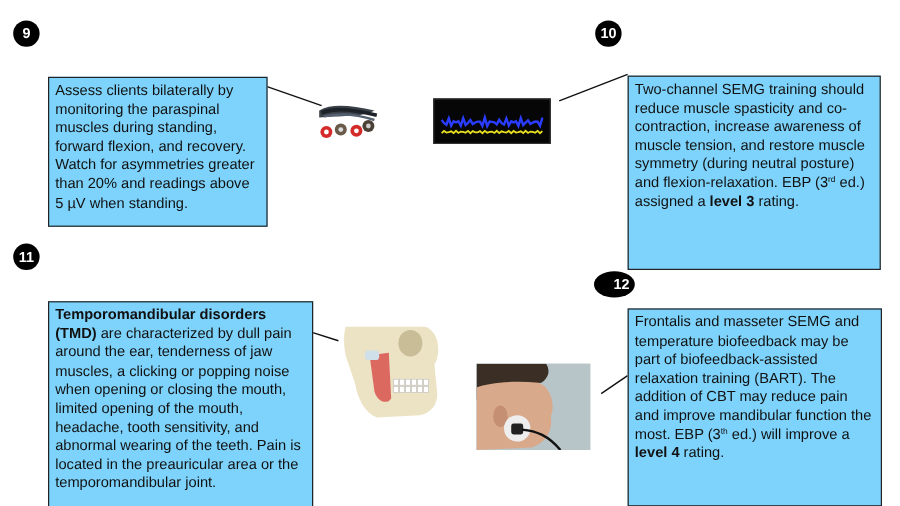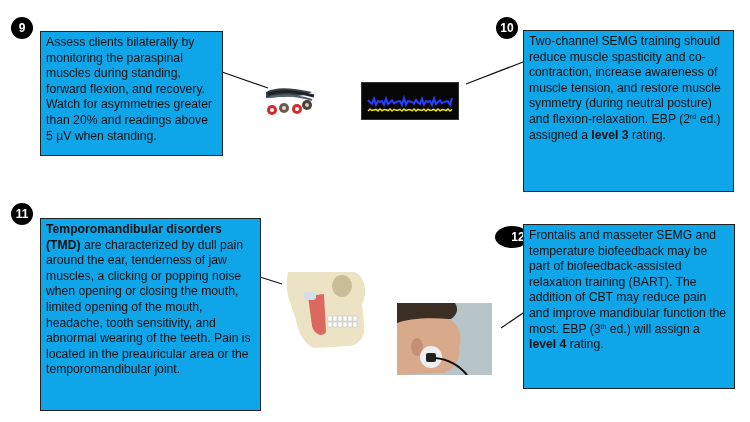--- a/index.html
+++ b/index.html
@@ -1,18 +1,18 @@
 <!DOCTYPE html>
 <html><head>
 <meta charset="utf-8">
 <style>
   html,body{margin:0;padding:0;background:#fff;}
   body{width:750px;height:422px;position:relative;overflow:hidden;font-family:"Liberation Sans",sans-serif;color:#111;}
   .badge{position:absolute;width:22px;height:22px;border-radius:50%;background:#000;color:#fff;font-weight:bold;font-size:12px;display:flex;align-items:center;justify-content:center;font-family:"Liberation Sans",sans-serif;}
-  .box{position:absolute;border:1.3px solid #222;background:#0ea5e9;font-size:12.2px;line-height:15.6px;padding:3px 5px;box-sizing:border-box;}
+  .box{position:absolute;border:1.3px solid #222;background:#7dd3fc;font-size:12.2px;line-height:15.6px;padding:3px 5px;box-sizing:border-box;margin-top:33px;}
   .box b{font-weight:bold;}
   sup{font-size:7px;line-height:0;vertical-align:4px;}
   svg.lines{position:absolute;left:0;top:0;}
   .img{position:absolute;}
 </style>
 </head>
 <body>
 
 <svg class="lines" width="750" height="422">
   <line x1="222" y1="72" x2="268" y2="88" stroke="#111" stroke-width="1.2"></line>
@@ -44,21 +44,21 @@
 
 <div class="img" style="left:361px;top:82px;width:96px;height:36px;background:#060606;border:1px solid #333;">
   <svg width="96" height="36" id="emg-svg">
     <polyline id="emg-blue" fill="none" stroke="#2a3cff" stroke-width="2" points="6,17 8,19.48891779594634 10,20.988226702277217 12,15.600250624812915 14,21.71832362971299 16,18.077205016240885 18,18.999585800285338 20,18.056403108512274 22,21.75854612330145 24,15.543278464336808 26,21.058165372240047 28,19.410656796999486 30,17.08138651469973 32,20.431974532376433 34,19.08334909101647 36,18.34045835168675 38,18.324745485705947 40,21.8988077213734 42,15.003726768134594 44,21.96117898355107 46,18.20414463862142 48,18.511280451478843 50,18.873648943437765 52,20.66662787990982 54,16.83736179772242 56,19.647848760102825 58,20.843556566771962 60,15.721053311709813 62,21.629410126516916 64,18.12832515771575 66,18.989653582716812 68,18.024487867024522 70,21.83018953644216 72,15.43666426115524 74,21.19267079697784 76,19.25719179712382 78,17.243620458969964 80,20.27174456406113 82,19.230935234274877 84,18.215316286898087 86,18.419133586554224 88,21.841441295559815 90,15.020262180868972"></polyline>
     <polyline id="emg-yellow" fill="none" stroke="#e8e020" stroke-width="1.5" points="6,28 8,26.14311124663105 10,27.468516671300378 12,27.053955420562648 14,26.43901574257277 16,27.907446781450197 18,26.005822374816184 20,27.79635247029192 22,26.629406674162357 24,26.838762035675813 26,27.64691932232864 28,26.052562181043243 30,27.97677830083226 32,26.273457137920765 34,27.268354513880098 36,27.266642932359936 38,26.274678826310808 40,27.97639618026933 42,26.051995362278813 44,27.64827284414044 46,26.837009219204294 48,26.631057089792886 50,27.795276841579074 52,26.006015347479337 54,27.90819169795352 56,26.43754614876183 58,27.055729060876573 60,27.46694664023629 62,26.144028290239646 64,27.999998422354977 66,26.14219690675501 68,27.47008522405848 70,27.052181610003732 72,26.440487106451755 74,27.906699001689073 76,26.005632539071797 78,27.79742558628175 80,26.627757427861262 82,26.84051536089987 84,27.645563759298735 86,26.053131989248786 88,27.977157339376344 90,26.27223774198419"></polyline>
   </svg>
 </div>
 
 <div class="badge" style="left:496px;top:17px;">10</div>
 <div class="box" style="left:523px;top:30px;width:211px;height:162px;">
-  <span>Two-channel SEMG training should reduce muscle spasticity and co-contraction, increase awareness of muscle tension, and restore muscle symmetry (during neutral posture) and flexion-relaxation. EBP (2</span><sup>rd</sup><span> ed.) assigned a </span><b>level 3</b><span> rating.</span>
+  <span>Two-channel SEMG training should reduce muscle spasticity and co-contraction, increase awareness of muscle tension, and restore muscle symmetry (during neutral posture) and flexion-relaxation. EBP (3</span><sup>rd</sup><span> ed.) assigned a </span><b>level 3</b><span> rating.</span>
 </div>
 
 <div class="badge" style="left:11px;top:203px;">11</div>
 <div class="box" style="left:40px;top:218px;width:221px;height:193px;">
   <b>Temporomandibular disorders (TMD)</b><span> are characterized by dull pain around the ear, tenderness of jaw muscles, a clicking or popping noise when opening or closing the mouth, limited opening of the mouth, headache, tooth sensitivity, and abnormal wearing of the teeth. Pain is located in the preauricular area or the temporomandibular joint.</span>
 </div>
 
 <div class="img" style="left:284px;top:272px;width:90px;height:78px;">
   <svg width="90" height="78">
     <path d="M4 0 H70 C82 4,84 22,78 32 L80 52 C82 64,76 72,66 74 L30 76 C20 72,14 60,12 48 L6 30 C2 20,2 8,4 0 Z" fill="#ece3c4"></path>
@@ -89,14 +89,14 @@
     <path d="M0 20 C10 16,30 14,52 16 C62 20,66 34,62 44 C64 56,58 66,46 70 L0 72 Z" fill="#d9a98c"></path>
     <ellipse cx="20" cy="44" rx="6" ry="9" fill="#c48f72"></ellipse>
     <circle cx="34" cy="54" r="11" fill="#eee"></circle>
     <rect x="29" y="50" width="10" height="9" rx="2" fill="#222"></rect>
     <path d="M38 55 C50 56,60 60,70 72" stroke="#111" stroke-width="2" fill="none"></path>
   </svg>
 </div>
 
 <div class="badge" style="left:495px;top:226px;padding-left:12px;">12</div>
 <div class="box" style="left:523px;top:224px;width:212px;height:165px;">
-  <span>Frontalis and masseter SEMG and temperature biofeedback may be part of biofeedback-assisted relaxation training (BART). The addition of CBT may reduce pain and improve mandibular function the most. EBP (3</span><sup>th</sup><span> ed.) will assign a </span><b>level 4</b><span> rating.</span>
+  <span>Frontalis and masseter SEMG and temperature biofeedback may be part of biofeedback-assisted relaxation training (BART). The addition of CBT may reduce pain and improve mandibular function the most. EBP (3</span><sup>th</sup><span> ed.) will improve a </span><b>level 4</b><span> rating.</span>
 </div>
 
 </body></html>

